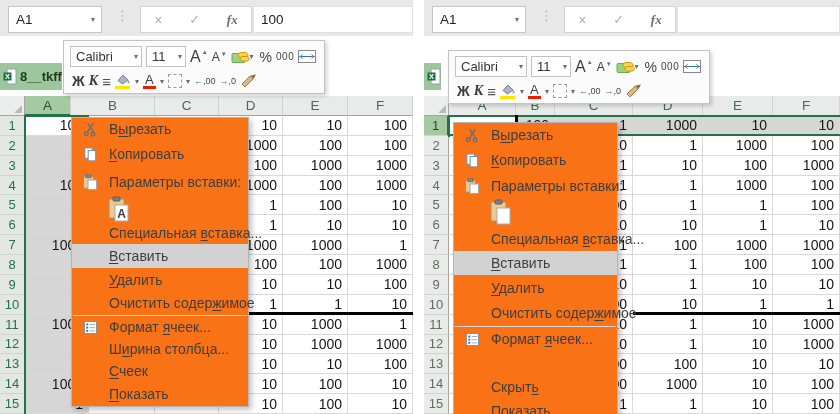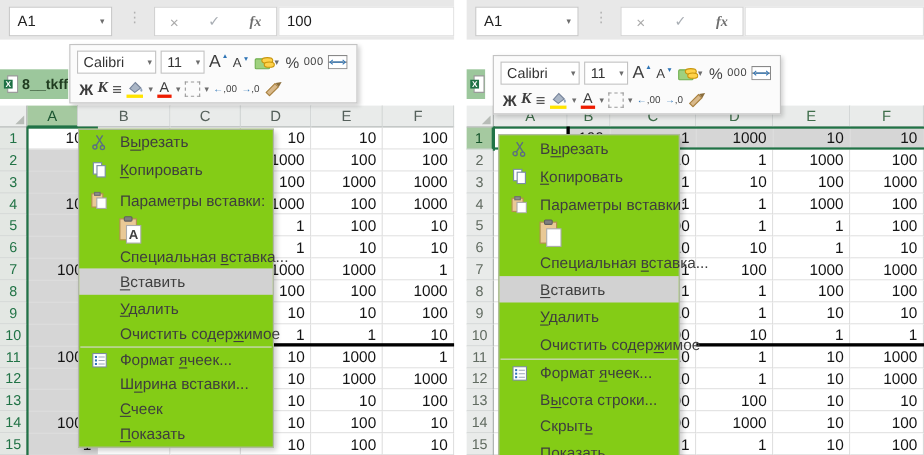--- a/index.html
+++ b/index.html
@@ -46,21 +46,21 @@
           border-width:0 0 8px 8px;border-color:transparent transparent #b7bcb7 transparent;}
   .cell{background:#fff;border-right:1px solid #d9d9d9;border-bottom:1px solid #d9d9d9;
         font-size:14px;color:#141414;display:flex;align-items:center;justify-content:flex-end;
         padding-right:5px;white-space:nowrap;overflow:hidden;}
   .csel{background:#d6d6d6;}
 
   .gline{position:absolute;background:#217346;z-index:3;}
   .bline{position:absolute;background:#000;z-index:4;}
 
   
-  .menu{position:absolute;background:#84cc16;border:1px solid #b5b5b5;z-index:30;
+  .menu{position:absolute;background:#f97316;border:1px solid #b5b5b5;z-index:30;
         box-shadow:3px 3px 5px rgba(0,0,0,.22);box-sizing:border-box;}
   .mitem{position:absolute;left:0;right:0;display:flex;align-items:center;}
   .mhl{background:#d2d2d2;}
   .mico{position:absolute;left:8px;width:20px;display:flex;justify-content:center;}
   .mtxt{position:absolute;left:37px;font-size:14px;color:#3e3e3e;white-space:nowrap;}
   .mkey{text-decoration:underline;text-underline-offset:2px;}
   .msep{position:absolute;left:1px;right:1px;border-top:1px solid #dadada;}
 
   
   .mtb{position:absolute;background:#fbfbfb;border:1px solid #c3c3c3;z-index:40;
@@ -296,21 +296,21 @@
               <rect x="1.5" y="1.5" width="13" height="13" fill="#fff" stroke="#7a8aa0"></rect>
               <rect x="3.5" y="3.8" width="2" height="2" fill="#2e74b5"></rect>
               <rect x="3.5" y="7.2" width="2" height="2" fill="#2e74b5"></rect>
               <rect x="3.5" y="10.6" width="2" height="2" fill="#2e74b5"></rect>
               <path d="M7 4.8h6M7 8.2h6M7 11.6h6" stroke="#9aa7b8" stroke-width="1"></path>
             </svg>
           </div>
           <div class="mtxt"><span>Формат </span><span class="mkey">я</span><span>чеек...</span></div>
         </div>
         <div class="mitem" style="top: 220px; height: 22px;">
-          <div class="mtxt"><span>Ш</span><span class="mkey">и</span><span>рина вставки...</span></div>
+          <div class="mtxt"><span>Ш</span><span class="mkey">и</span><span>рина столбца...</span></div>
         </div>
         <div class="mitem" style="top: 242px; height: 22px;">
           <div class="mtxt"><span></span><span class="mkey">С</span><span>чеек</span></div>
         </div>
         <div class="mitem" style="top: 264px; height: 24px;">
           <div class="mtxt"><span></span><span class="mkey">П</span><span>оказать</span></div>
         </div>
       </div>
       <div class="mtb" style="left: 63px; top: 40px;">
         <div class="trow trow1">
@@ -576,23 +576,20 @@
             <svg width="15" height="15" viewBox="0 0 16 16">
               <rect x="1.5" y="1.5" width="13" height="13" fill="#fff" stroke="#7a8aa0"></rect>
               <rect x="3.5" y="3.8" width="2" height="2" fill="#2e74b5"></rect>
               <rect x="3.5" y="7.2" width="2" height="2" fill="#2e74b5"></rect>
               <rect x="3.5" y="10.6" width="2" height="2" fill="#2e74b5"></rect>
               <path d="M7 4.8h6M7 8.2h6M7 11.6h6" stroke="#9aa7b8" stroke-width="1"></path>
             </svg>
           </div>
           <div class="mtxt"><span>Формат </span><span class="mkey">я</span><span>чеек...</span></div>
         </div>
-        <div class="mitem" style="top: 228px; height: 24px;">
-          <div class="mtxt"><span>В</span><span class="mkey">ы</span><span>сота строки...</span></div>
-        </div>
         <div class="mitem" style="top: 252px; height: 24px;">
           <div class="mtxt"><span>Скрыт</span><span class="mkey">ь</span><span></span></div>
         </div>
         <div class="mitem" style="top: 276px; height: 24px;">
           <div class="mtxt"><span></span><span class="mkey">П</span><span>оказать</span></div>
         </div>
       </div>
       <div class="mtb" style="left: 24px; top: 50px;">
         <div class="trow trow1">
           <span class="tsel" style="width:62px">

